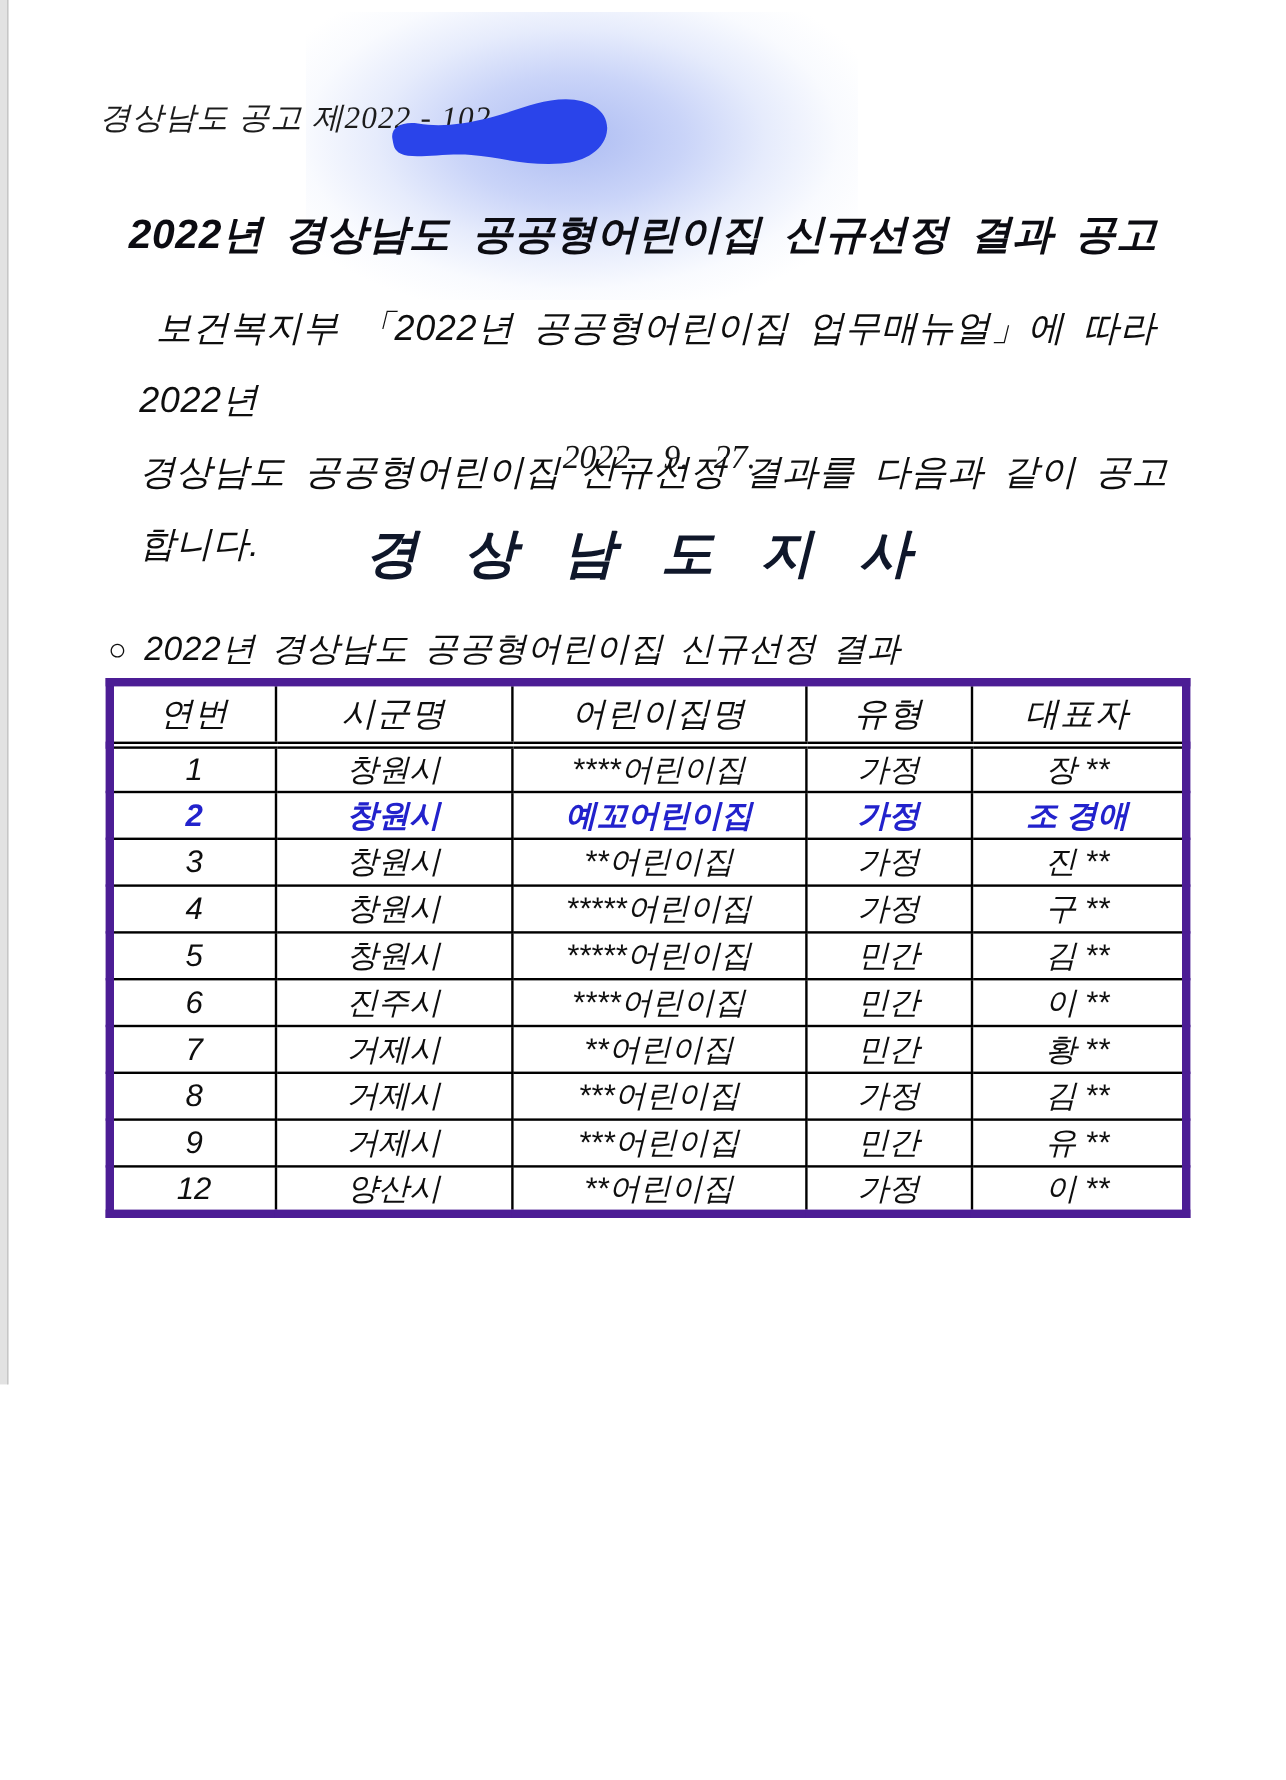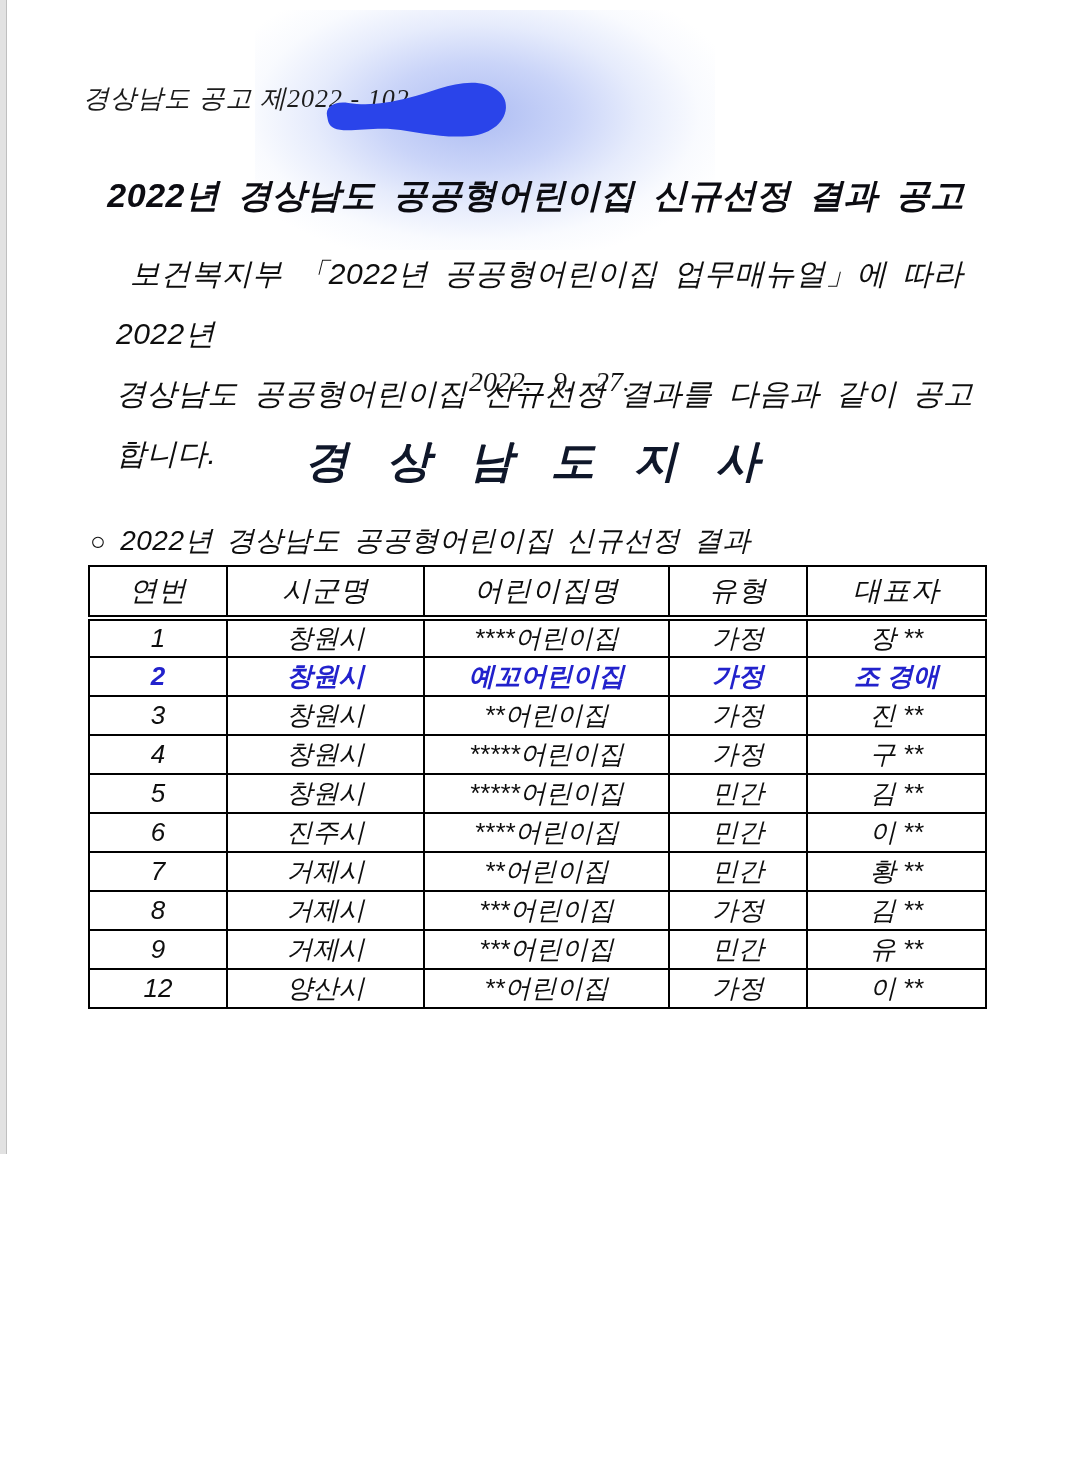--- a/index.html
+++ b/index.html
@@ -55,21 +55,21 @@
   .section-title {
     position:absolute; left:90px; top:522px;
     font-size:28px; color:#0e0e0e; word-spacing:5px; letter-spacing:0.5px;
     white-space:pre;
     text-align:center;
   }
   .section-title .bullet { margin-right:14px; font-size:26px; }
   table.results {
     position:absolute; left:88px; top:565px; width:897px;
     border-collapse:collapse; table-layout:fixed;
-    border:2px solid #4c1d95;
+    border:7px solid #4c1d95;
   }
   table.results th, table.results td {
     border:2px solid #000; text-align:center; vertical-align:middle;
     white-space:pre; overflow:hidden; color:#0e0e0e;
   }
   table.results th {
     height:52px; font-size:28px; font-weight:normal; letter-spacing:1px;
     border-bottom:6px double #000;
   }
   table.results td { height:39px; font-size:26px; }

